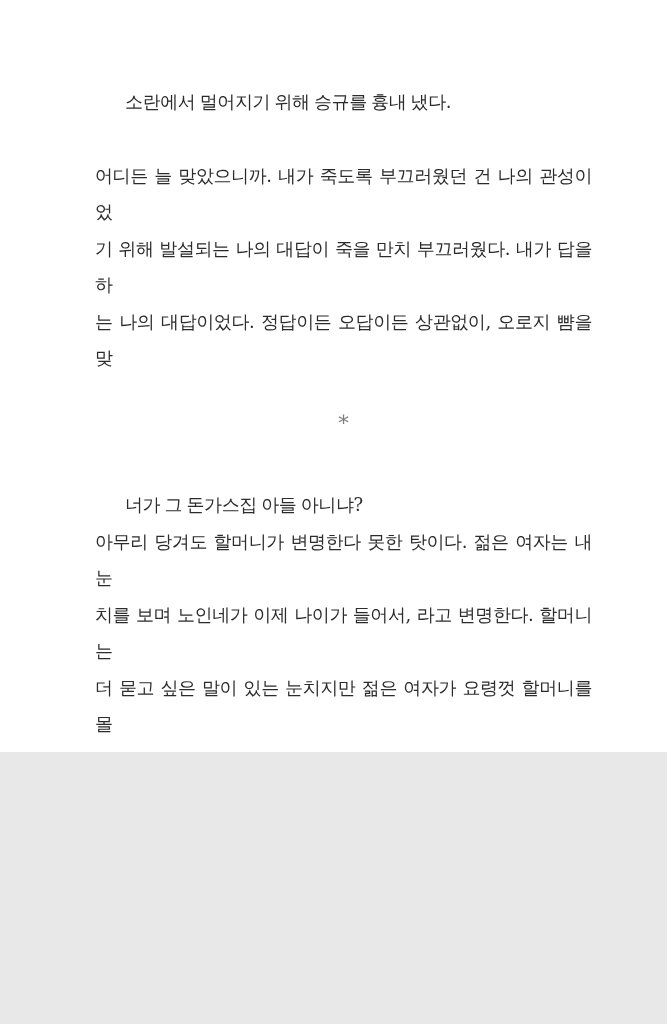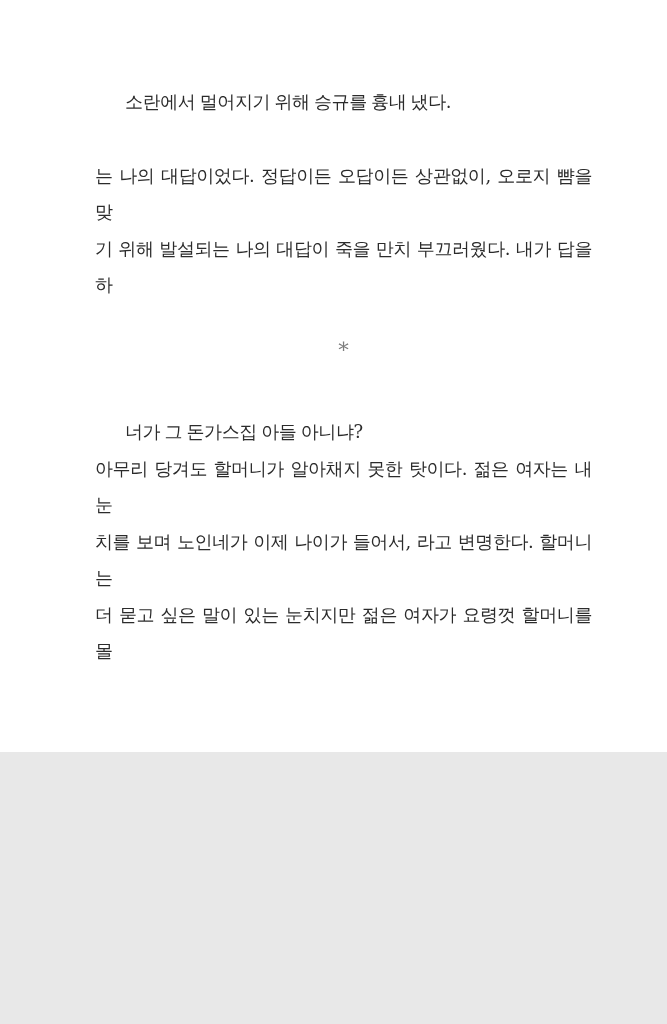--- a/index.html
+++ b/index.html
@@ -74,34 +74,35 @@
 
 <div class="page">
 
   <main class="text-block">
 
     <div class="para">
       <p class="line indent">소란에서 멀어지기 위해 승규를 흉내 냈다.</p>
     </div>
 
     <div class="para gap-para">
+      <p class="line just">어디든 늘 맞았으니까. 내가 죽도록 부끄러웠던 건 나의 관성이었</p>
+      <p class="line just">기 위해 발설되는 나의 대답이 죽을 만치 부끄러웠다. 내가 답을 하</p>
       <p class="line just">는 나의 대답이었다. 정답이든 오답이든 상관없이, 오로지 뺨을 맞</p>
-      <p class="line just">기 위해 발설되는 나의 대답이 죽을 만치 부끄러웠다. 내가 답을 하</p>
     </div>
 
     <div class="separator">
       <span>∗</span>
     </div>
 
     <div class="para">
       <p class="line indent">너가 그 돈가스집 아들 아니냐?</p>
     </div>
 
     <div class="para">
-      <p class="line just">아무리 당겨도 할머니가 알아채지 못한 탓이다. 젊은 여자는 내 눈</p>
+      <p class="line just">아무리 당겨도 할머니가 변명한다 못한 탓이다. 젊은 여자는 내 눈</p>
       <p class="line just">치를 보며 노인네가 이제 나이가 들어서, 라고 변명한다. 할머니는</p>
       <p class="line just">더 묻고 싶은 말이 있는 눈치지만 젊은 여자가 요령껏 할머니를 몰</p>
 
     </div>
 
   </main>
 
   <footer class="footer">
     <span class="running-title">애도의 방식</span>
     <span class="footer-ast">∗</span>

